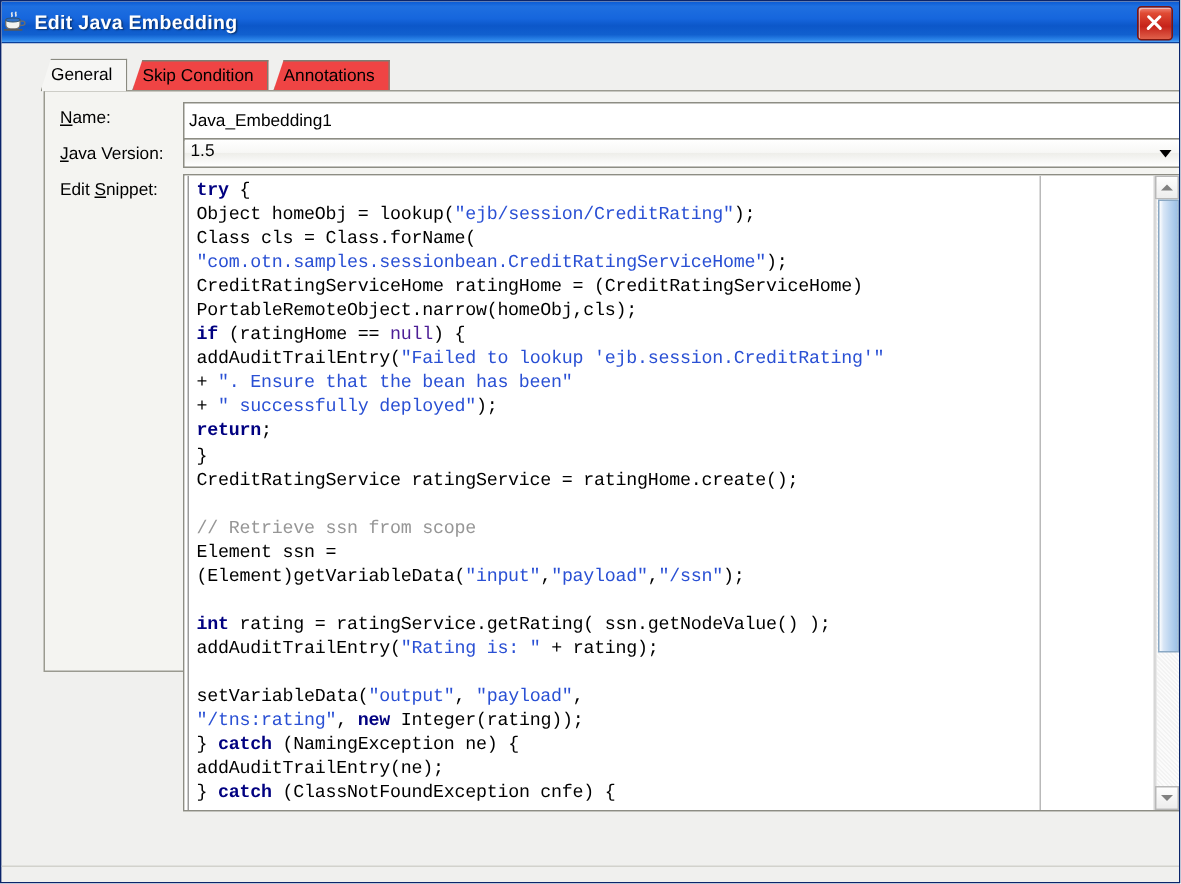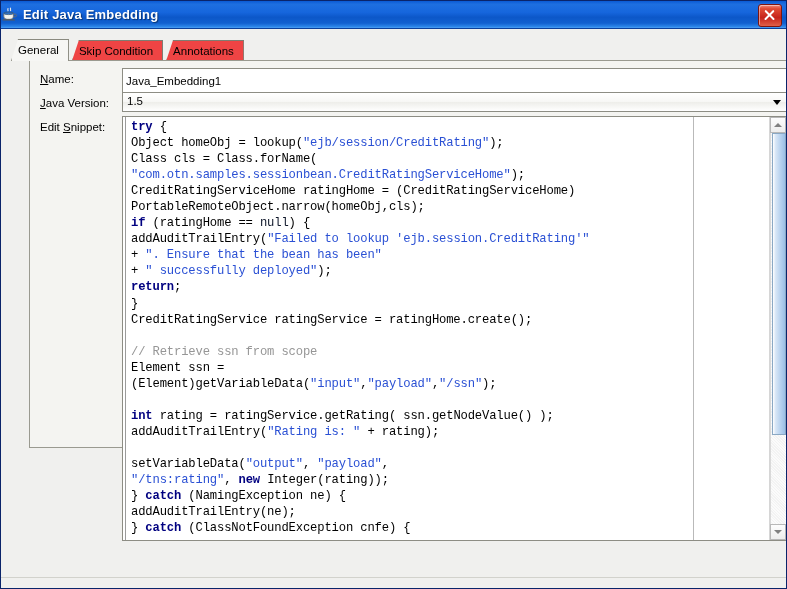--- a/index.html
+++ b/index.html
@@ -111,20 +111,21 @@
     clip-path: polygon(7px 0, 100% 0, 100% 100%, 0 100%);
     box-sizing: border-box;
   }
   .tab.active {
     background: #f6f6f4;
     border-color: #8a8a80;
     height: 22px;
     line-height: 21px;
     z-index: 3;
     color: #000;
+    margin-left: 16px;
   }
 
   
   #panel {
     position: absolute;
     left: 28px; top: 31px;
     width: 767px;
     height: 388px;
     background: #f4f4f1;
     border: 1px solid #9a9a90;
@@ -223,21 +224,21 @@
     right: 0;
     font-family: "Liberation Mono", "DejaVu Sans Mono", monospace;
     font-size: 12.2px;
     line-height: 16.05px;
     white-space: pre;
     color: #000000;
     letter-spacing: -0.15px;
   }
   .kw  { color: #000080; font-weight: bold; }
   .str { color: #2a50d4; }
-  .lit { color: #0f172a; font-weight: normal; }
+  .lit { color: #4c1d95; font-weight: normal; }
   .cmt { color: #969696; }
 
   
   #vscroll {
     position: absolute;
     right: 0; top: 0;
     width: 17px; height: 100%;
     background: #fafafa;
     border-left: 1px solid #d6d6d6;
     box-sizing: border-box;

